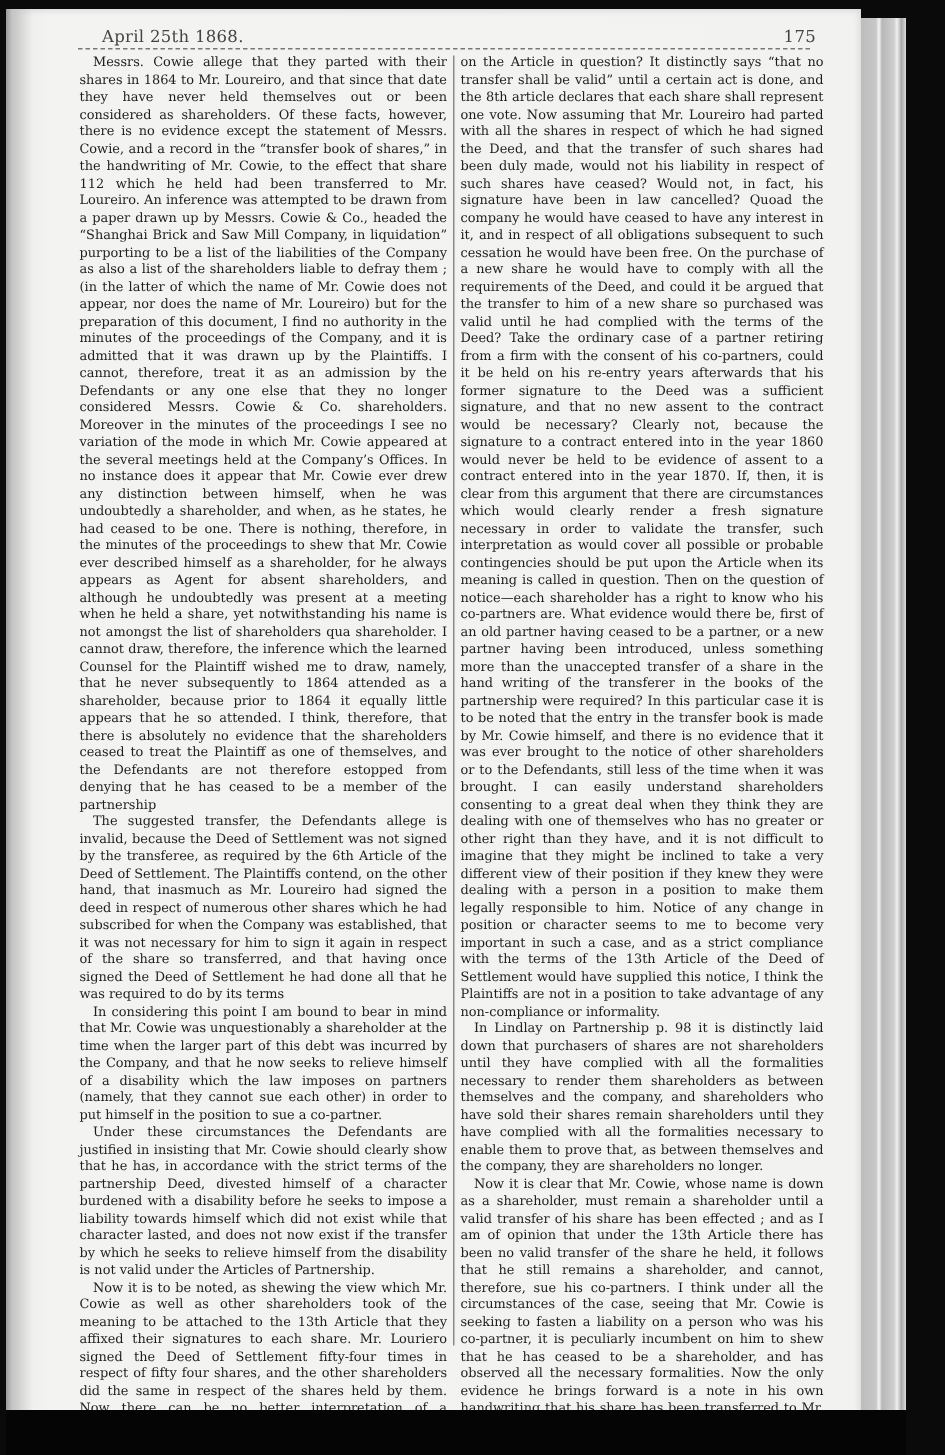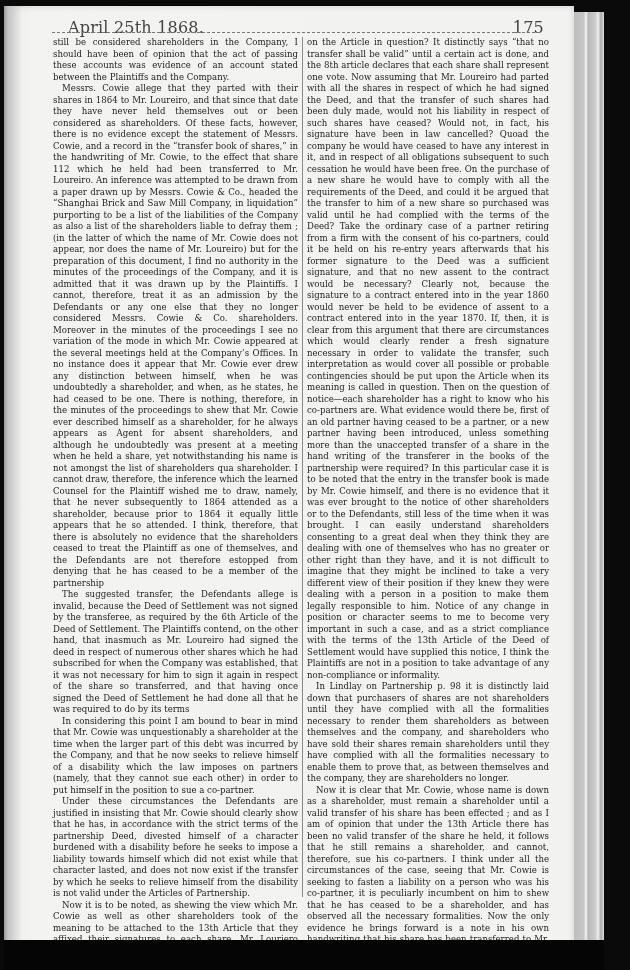--- a/index.html
+++ b/index.html
@@ -16,21 +16,21 @@
     .page-edges {
       position: absolute; left: 574px; top: 12px; width: 30px; height: 942px;
       background: linear-gradient(90deg, #bdbdbd 0px, #c7c7c7 10px, #f5f5f5 12px, #b7b7b7 14px, #cfcfcf 22px, #f0f0f0 24px, #aaaaaa 27px, #dcdcdc 30px);
     }
     .gutter-shadow {
       position: absolute; left: 4px; top: 6px; width: 18px; height: 948px;
       background: linear-gradient(90deg, #9a9a9a 0, #c5c5c5 4px, rgba(230,230,230,0) 18px);
     }
     .header {
       position: absolute; left: 68px; top: 16px; width: 476px; height: 16px;
-      font-size: 16px; color: #444; letter-spacing: 0.2px;
+      font-size: 11px; color: #444; letter-spacing: 0.2px;
     }
     .header .date { position: absolute; left: 0; top: 2px; font-style: normal; }
     .header .title { position: absolute; left: 126px; top: 2px; letter-spacing: 0.6px; }
     .header .pagenum { position: absolute; right: 0; top: 2px; text-align: center; }
     .rule {
       position: absolute; left: 52px; top: 32px; width: 488px; height: 0;
       border-top: 1px dashed #777;
     }
     .col {
       position: absolute; top: 37px; width: 245px;
@@ -57,21 +57,20 @@
 <div class="gutter-shadow"></div>
 <div class="page-edges"></div>
 
 <div class="header">
   <span class="date">April 25th 1868.</span>
   <span class="pagenum">175</span>
 </div>
 <div class="rule"></div>
 
 <div class="col left">
-  <p class="noindent">still be considered shareholders in the Company, I should have been of opinion that the act of passing these accounts was evidence of an account stated between the Plaintiffs and the Company.</p>
   <p>Messrs. Cowie allege that they parted with their shares in 1864 to Mr. Loureiro, and that since that date they have never held themselves out or been considered as shareholders. Of these facts, however, there is no evidence except the statement of Messrs. Cowie, and a record in the “transfer book of shares,” in the handwriting of Mr. Cowie, to the effect that share 112 which he held had been transferred to Mr. Loureiro. An inference was attempted to be drawn from a paper drawn up by Messrs. Cowie &amp; Co., headed the “Shanghai Brick and Saw Mill Company, in liquidation” purporting to be a list of the liabilities of the Company as also a list of the shareholders liable to defray them ; (in the latter of which the name of Mr. Cowie does not appear, nor does the name of Mr. Loureiro) but for the preparation of this document, I find no authority in the minutes of the proceedings of the Company, and it is admitted that it was drawn up by the Plaintiffs. I cannot, therefore, treat it as an admission by the Defendants or any one else that they no longer considered Messrs. Cowie &amp; Co. shareholders. Moreover in the minutes of the proceedings I see no variation of the mode in which Mr. Cowie appeared at the several meetings held at the Company’s Offices. In no instance does it appear that Mr. Cowie ever drew any distinction between himself, when he was undoubtedly a shareholder, and when, as he states, he had ceased to be one. There is nothing, therefore, in the minutes of the proceedings to shew that Mr. Cowie ever described himself as a shareholder, for he always appears as Agent for absent shareholders, and although he undoubtedly was present at a meeting when he held a share, yet notwithstanding his name is not amongst the list of shareholders qua shareholder. I cannot draw, therefore, the inference which the learned Counsel for the Plaintiff wished me to draw, namely, that he never subsequently to 1864 attended as a shareholder, because prior to 1864 it equally little appears that he so attended. I think, therefore, that there is absolutely no evidence that the shareholders ceased to treat the Plaintiff as one of themselves, and the Defendants are not therefore estopped from denying that he has ceased to be a member of the partnership</p>
   <p>The suggested transfer, the Defendants allege is invalid, because the Deed of Settlement was not signed by the transferee, as required by the 6th Article of the Deed of Settlement. The Plaintiffs contend, on the other hand, that inasmuch as Mr. Loureiro had signed the deed in respect of numerous other shares which he had subscribed for when the Company was established, that it was not necessary for him to sign it again in respect of the share so transferred, and that having once signed the Deed of Settlement he had done all that he was required to do by its terms</p>
   <p>In considering this point I am bound to bear in mind that Mr. Cowie was unquestionably a shareholder at the time when the larger part of this debt was incurred by the Company, and that he now seeks to relieve himself of a disability which the law imposes on partners (namely, that they cannot sue each other) in order to put himself in the position to sue a co-partner.</p>
   <p>Under these circumstances the Defendants are justified in insisting that Mr. Cowie should clearly show that he has, in accordance with the strict terms of the partnership Deed, divested himself of a character burdened with a disability before he seeks to impose a liability towards himself which did not exist while that character lasted, and does not now exist if the transfer by which he seeks to relieve himself from the disability is not valid under the Articles of Partnership.</p>
   <p>Now it is to be noted, as shewing the view which Mr. Cowie as well as other shareholders took of the meaning to be attached to the 13th Article that they affixed their signatures to each share. Mr. Louriero signed the Deed of Settlement fifty-four times in respect of fifty four shares, and the other shareholders did the same in respect of the shares held by them. Now there can be no better interpretation of a document than that which by common accord all the parties to it themselves attach to it, and these numerous signatures are evidence to my mind that the several parties to the Deed of Settlement intended that the signature of each shareholder should be affixed in respect of each share that he might hold. But assuming for the moment that this evidence is not worth much, is there anything unreasonable or unnecessary in putting such a construction</p>
 </div>
 
 <div class="divider"></div>
 
 <div class="col right">

